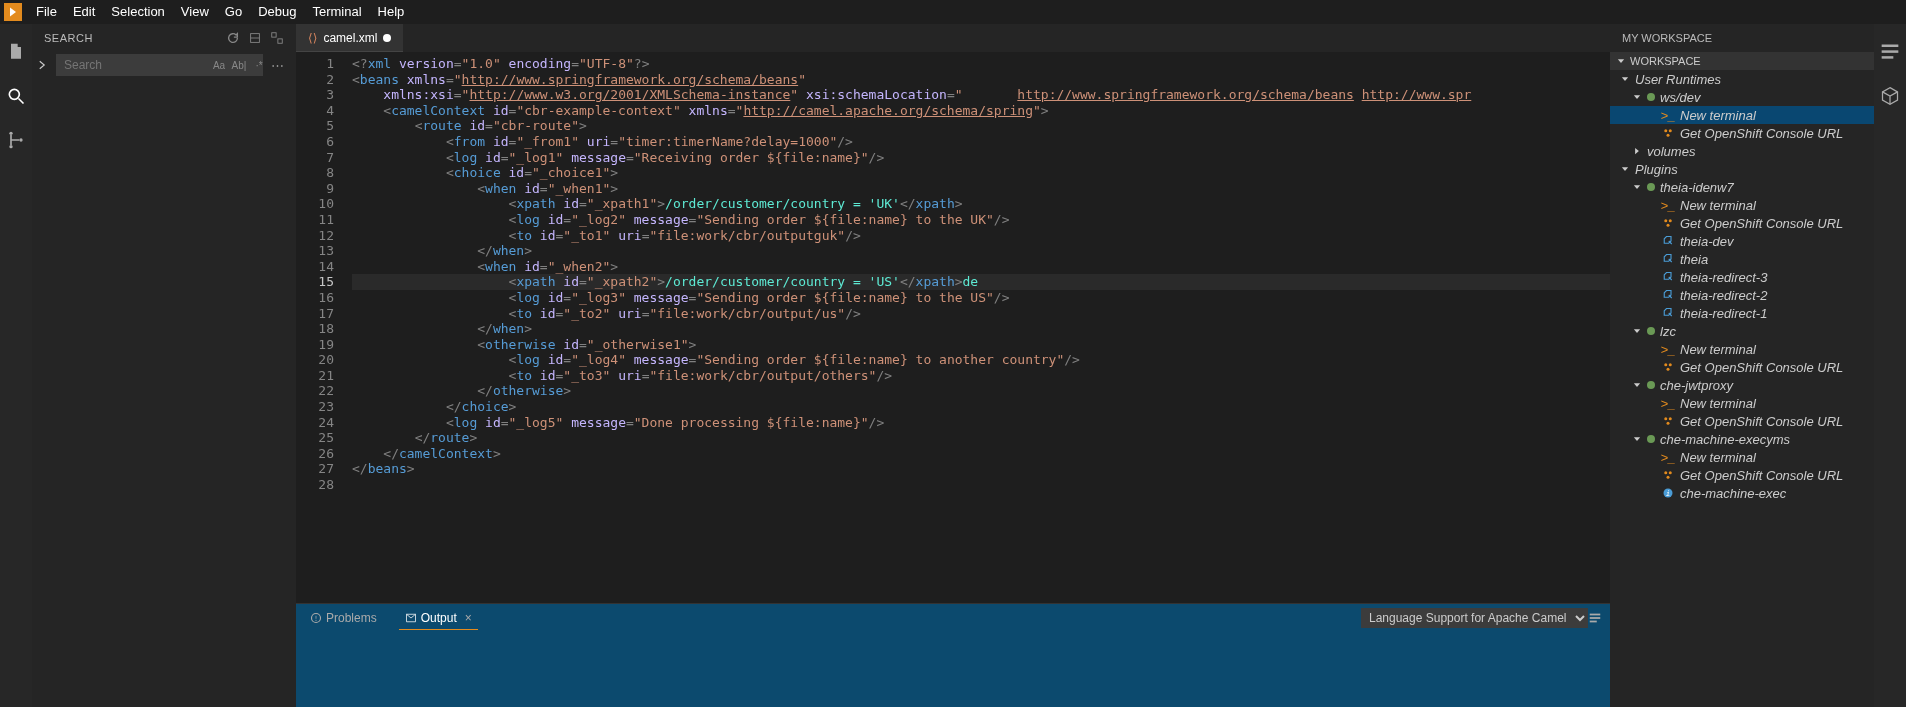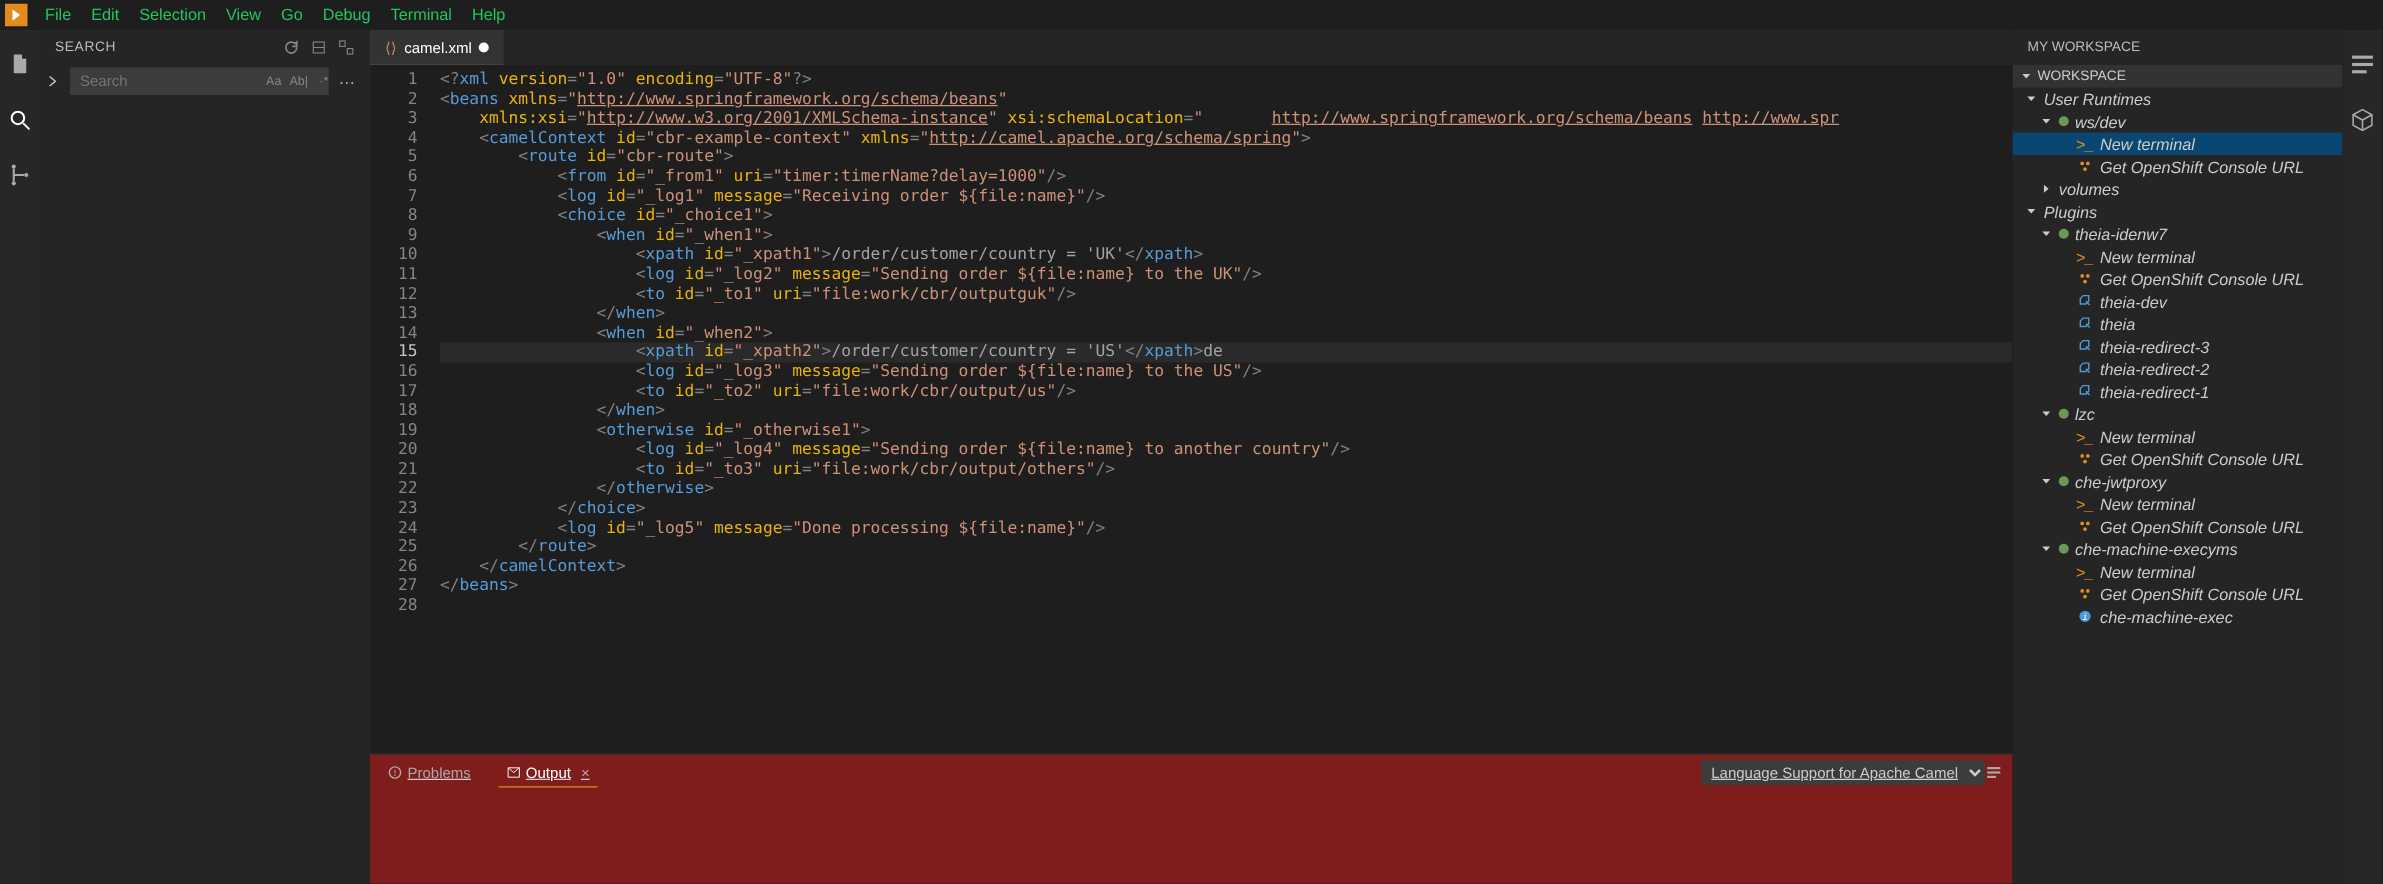--- a/index.html
+++ b/index.html
@@ -25,21 +25,21 @@
   background: #e38b1e;
   display: flex;
   align-items: center;
   justify-content: center;
   color: #fff;
   margin-right: 6px;
 }
 .menubar-item {
   padding: 0 8px;
   line-height: 24px;
-  color: #22c55e;
+  color: #ffffff;
   cursor: pointer;
 }
 .layout {
   display: flex;
   height: calc(100% - 24px);
 }
 .activity-bar {
   width: 32px;
   background: #272727;
   display: flex;
@@ -137,31 +137,30 @@
 .code {
   flex: 1;
   white-space: pre;
   padding-top: 4px;
   overflow: hidden;
 }
 .code .line { height: 15.6px; }
 .hl-line { background: #2a2a2a; }
 .c-gray { color: #808080; }
 .c-tag { color: #569cd6; }
-.c-attr { color: #eab308; }
+.c-attr { color: #c4b5fd; }
 .c-str { color: #ce9178; }
-.c-text { color: #a3a3a3; }
+.c-text { color: #5eead4; }
 .c-under { text-decoration: underline; }
 .bottom-panel {
   height: 104px;
-  background: #7f1d1d;
+  background: #0c4a6e;
   border-top: 1px solid #333;
   display: flex;
   flex-direction: column;
-  text-decoration: underline;
 }
 .bp-tabs {
   height: 28px;
   display: flex;
   align-items: center;
   padding: 0 8px;
   gap: 16px;
 }
 .bp-tab {
   color: #aaa;

